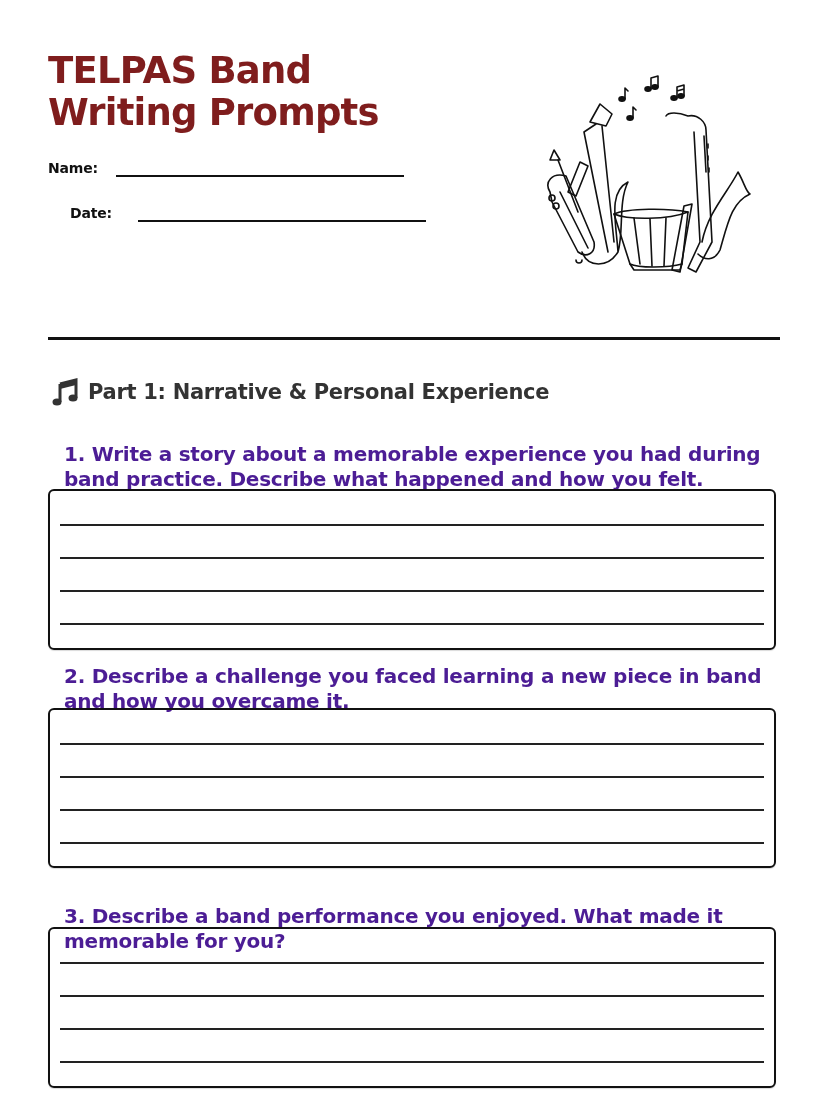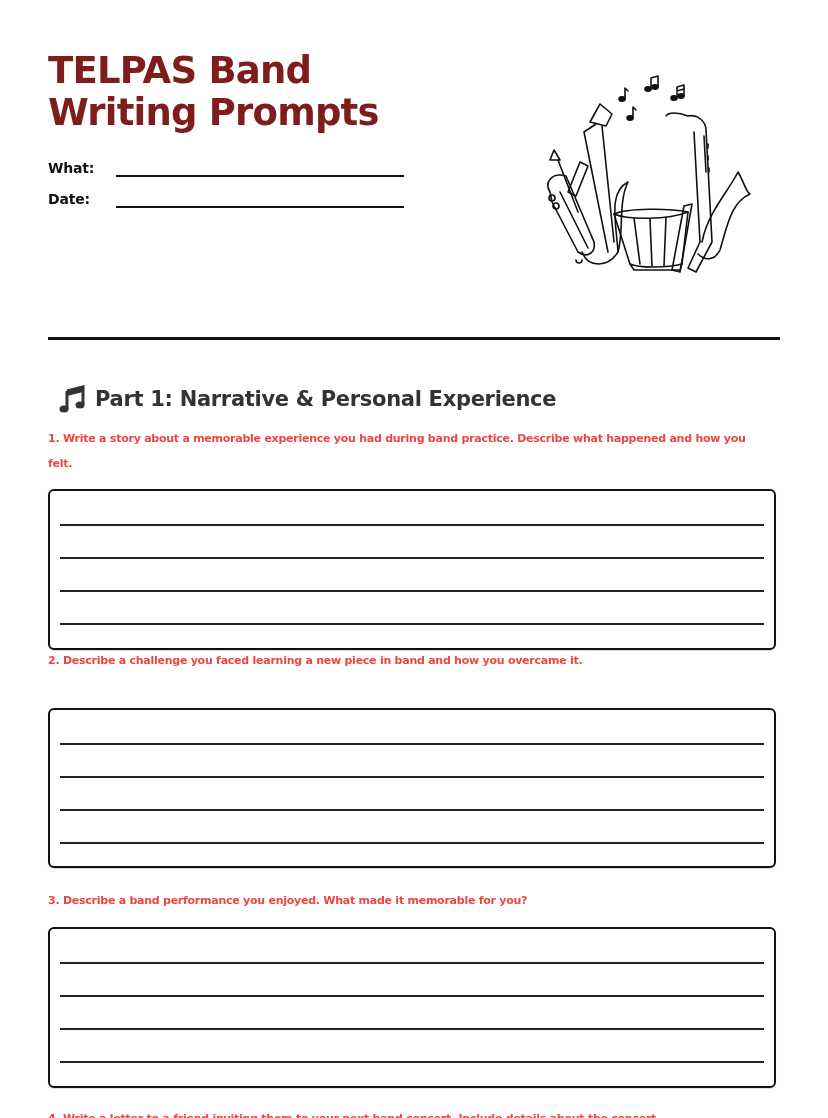--- a/index.html
+++ b/index.html
@@ -16,53 +16,53 @@
     }
     .field-row { position: absolute; left: 48px; height: 26px; width: 360px; }
     .field-row .label {
       position: absolute; left: 0; top: 0; font-weight: bold; font-size: 14px; color: #111;
       letter-spacing: -0.2px;
     }
     .field-row .line {
       position: absolute; left: 68px; top: 15px; width: 288px; height: 2px; background: #111;
     }
     .name-row { top: 160px; }
-    .date-row { top: 191px; }
+    .date-row { top: 205px; margin-left: 22px; }
 
     .illustration { position: absolute; left: 538px; top: 72px; width: 220px; height: 210px; }
 
     .rule { position: absolute; left: 48px; top: 337px; width: 732px; height: 3px; background: #111; }
 
     .section-title {
-      position: absolute; left: 48px; top: 374px; margin: 11px;
+      position: absolute; left: 48px; top: 374px; margin: 4px;
       font-weight: bold; font-size: 21px; color: #333; letter-spacing: -0.3px;
       display: flex; align-items: center;
     }
     .section-title .note-icon { width: 26px; height: 28px; margin-right: 10px; }
 
     .prompt {
-      position: absolute; left: 48px; width: 700px; margin: 0;
-      font-weight: bold; font-size: 11px; line-height: 25px; color: #ef4444; letter-spacing: -0.25px;
+      position: absolute; left: 48px; width: 700px; margin: 16px;
+      font-weight: bold; font-size: 20px; line-height: 25px; color: #4c1d95; letter-spacing: -0.25px;
     }
     .answer-box {
       position: absolute; left: 48px; width: 728px; height: 157px;
       border: 2px solid #111; border-radius: 6px; box-sizing: border-box;
       box-shadow: 0 1px 1px rgba(0,0,0,0.15);
     }
     .answer-box .wline {
       position: absolute; left: 10px; right: 10px; height: 1.5px; background: #222;
     }
   </style>
 </head>
 <body>
 
 <h1 class="title">TELPAS Band Writing Prompts</h1>
 
 <div class="field-row name-row">
-  <span class="label">What:</span>
+  <span class="label">Name:</span>
   <span class="line"></span>
 </div>
 <div class="field-row date-row">
   <span class="label">Date:</span>
   <span class="line"></span>
 </div>
 
 <svg class="illustration" viewBox="0 0 220 210" fill="none" stroke="#111" stroke-width="1.6" stroke-linecap="round" stroke-linejoin="round">
 
   <g fill="#111">

